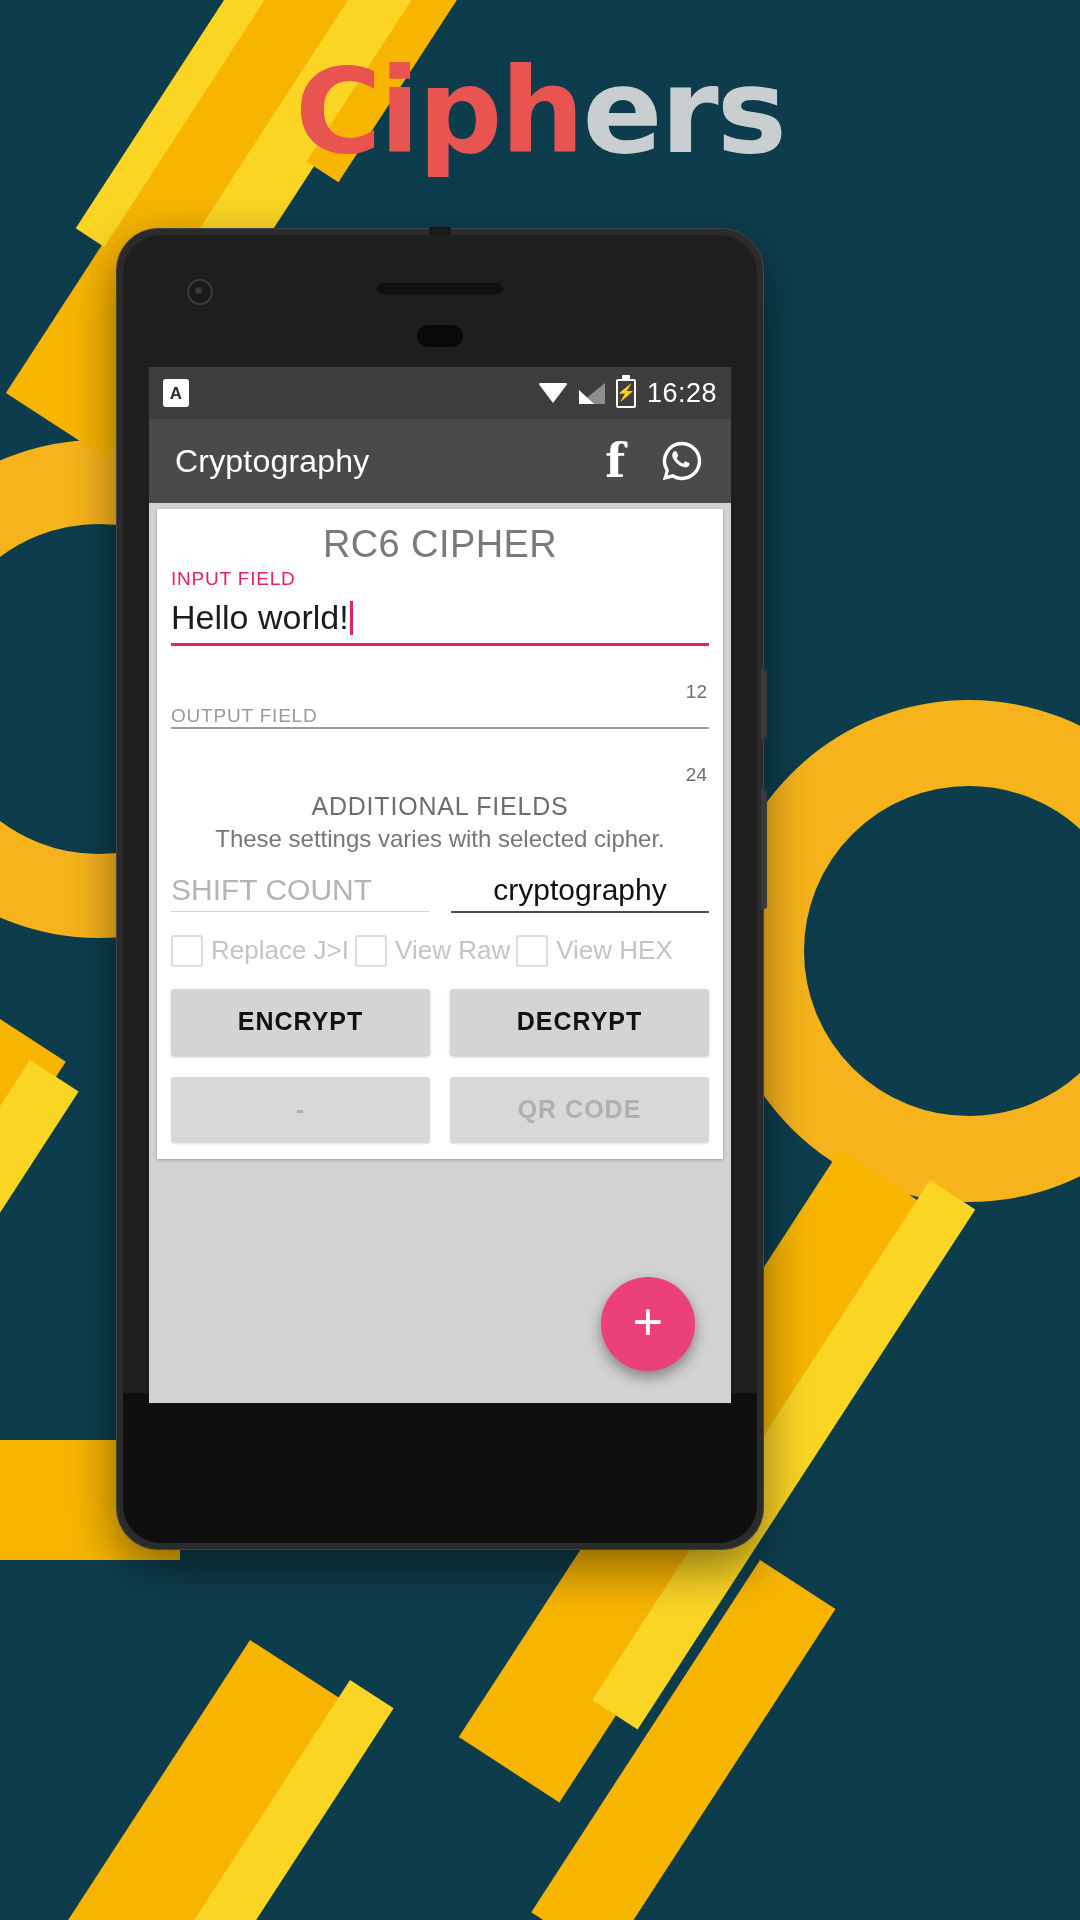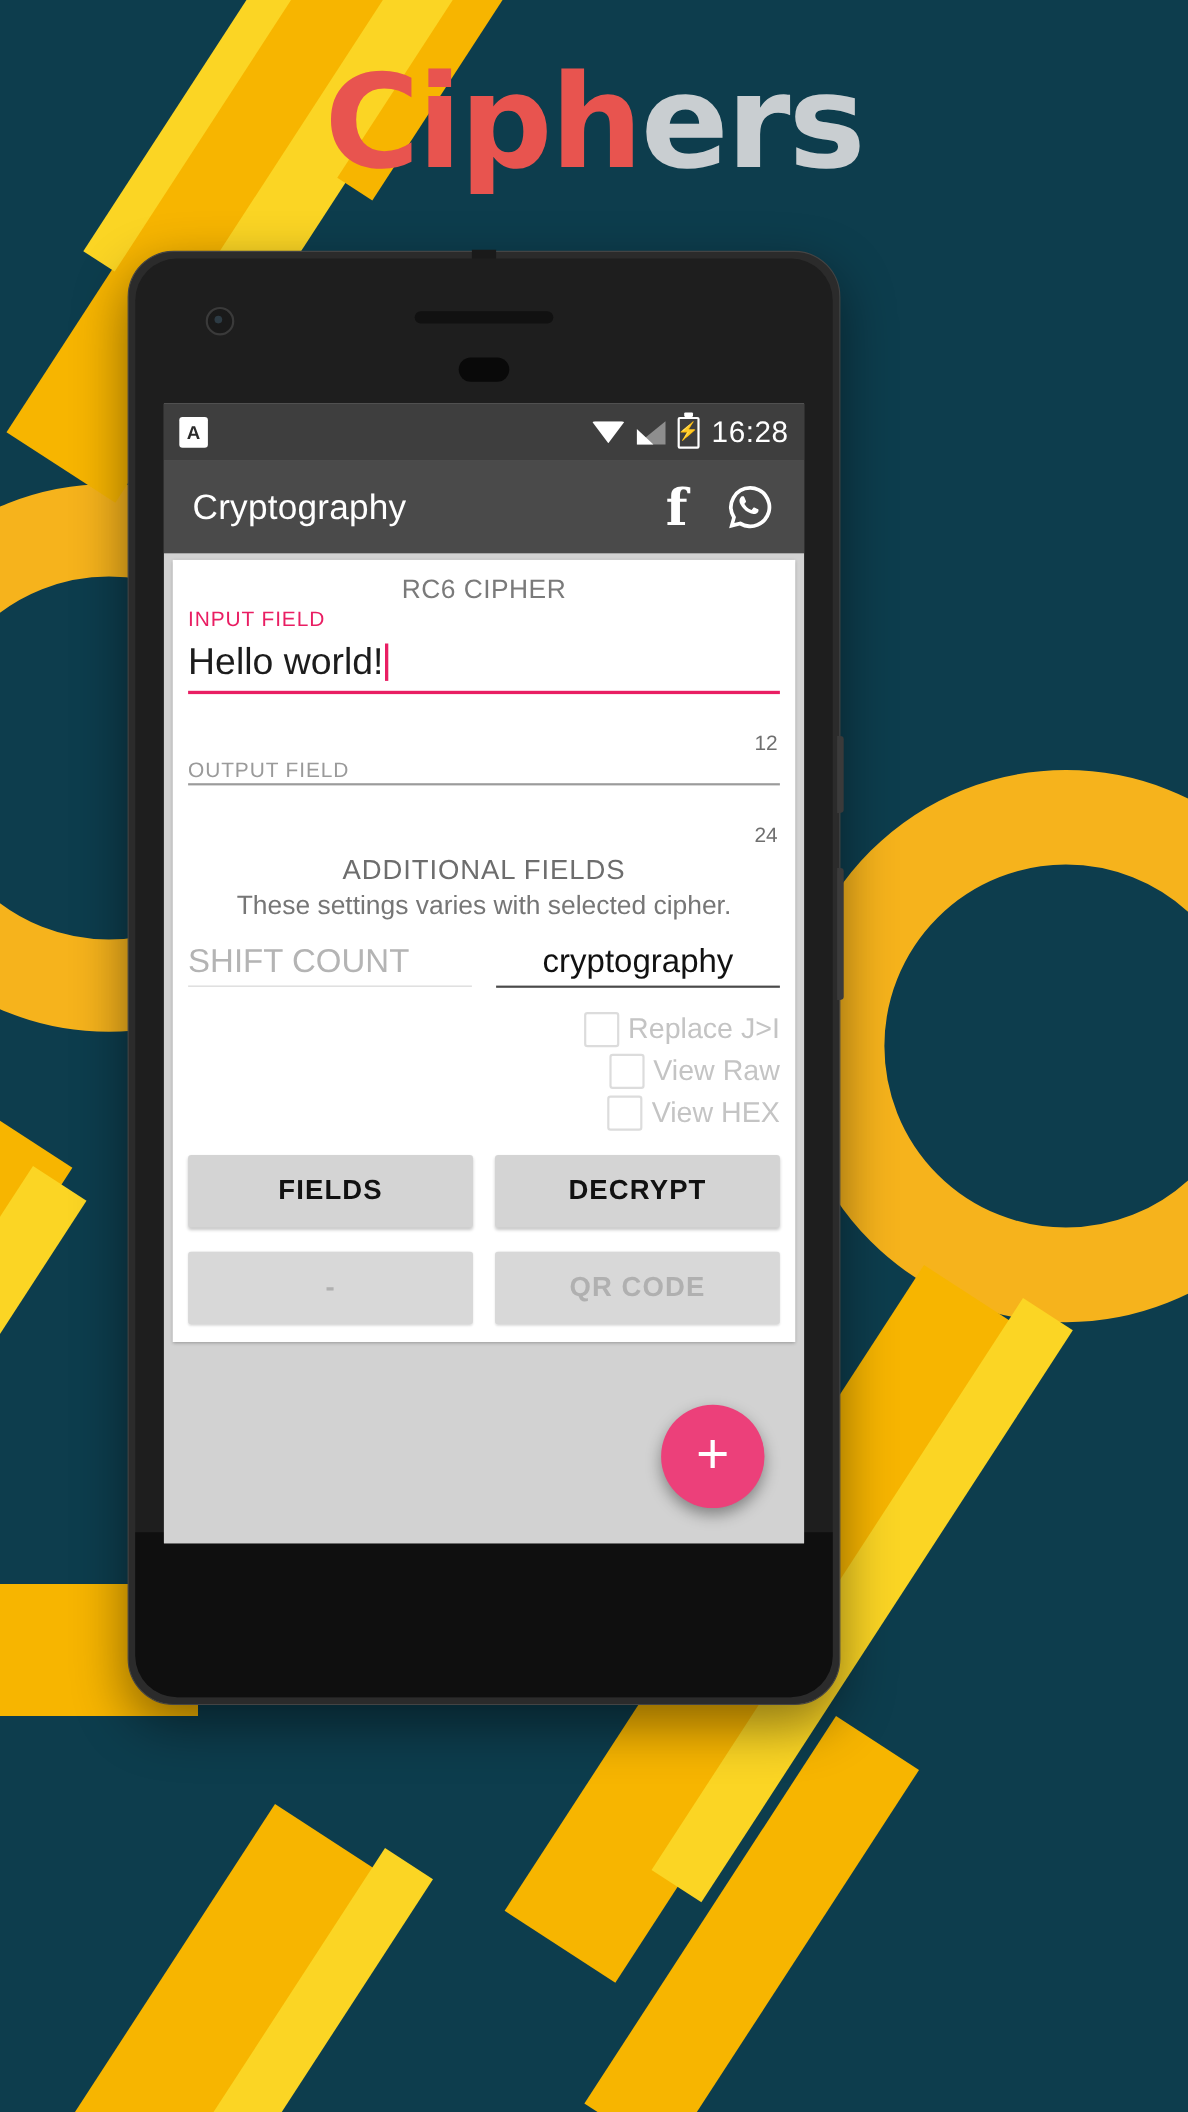--- a/index.html
+++ b/index.html
@@ -76,41 +76,41 @@
           padding:0 26px;color:#fff;}
   .app-title{font-size:32px;font-weight:400;flex:1;letter-spacing:.2px;}
   .appbar-actions{display:flex;align-items:center;gap:34px;}
   .fb-icon{font-size:46px;font-weight:bold;line-height:1;color:#fff;font-family:"DejaVu Serif",serif;}
   .wa-icon{width:46px;height:46px;}
 
   
   .content{height:calc(100% - 52px - 84px);background:#d2d2d2;position:relative;}
   .card{background:#fff;margin:6px 8px 0 8px;padding:10px 14px 16px 14px;
         box-shadow:0 1px 3px rgba(0,0,0,.28);}
-  .cipher-title{text-align:center;font-size:24px;color:#7a7a7a;letter-spacing:.4px;padding:4px 0 2px;}
+  .cipher-title{text-align:center;font-size:38px;color:#7a7a7a;letter-spacing:.4px;padding:4px 0 2px;}
   .fld-label{font-size:19px;letter-spacing:.8px;}
   .fld-label.pink{color:#e91e63;}
   .fld-label.gray{color:#9a9a9a;}
   .fld-value{font-size:34px;color:#1c1c1c;padding:8px 0 6px;position:relative;white-space:nowrap;}
   .caret{display:inline-block;width:3px;height:34px;background:#e91e63;vertical-align:-6px;margin-left:1px;}
   .underline-pink{height:3px;background:#e91e63;}
   .underline-gray{height:1.5px;background:#9b9b9b;}
   .counter{text-align:right;font-size:19px;color:#6f6f6f;padding:8px 2px 2px;margin-top:27px;}
 
   .addl-title{text-align:center;font-size:25px;font-weight:normal;color:#6d6d6d;letter-spacing:.8px;padding-top:4px;}
   .addl-sub{text-align:center;font-size:24px;color:#767676;padding-top:4px;}
 
   .two-col{display:flex;gap:22px;padding-top:20px;}
   .two-col > div{flex:1;}
   .inp-placeholder{font-size:30px;color:#b4b4b4;padding-bottom:4px;white-space:nowrap;}
   .inp-value{font-size:30px;color:#111;padding-bottom:4px;text-align:center;white-space:nowrap;}
   .ul-light{height:1.5px;background:#d3d3d3;}
   .ul-dark{height:2px;background:#4a4a4a;}
 
-  .checkrow{display:flex;align-items:flex-end;gap:6px;padding-top:22px;flex-direction:column;}
+  .checkrow{display:flex;align-items:flex-end;gap:6px;padding-top:22px;}
   .chk-item{display:flex;align-items:center;gap:8px;}
   .chk-box{width:28px;height:28px;border:2px solid #dcdcdc;border-radius:3px;}
   .chk-label{font-size:26px;color:#c4c4c4;white-space:nowrap;}
 
   .btnrow{display:flex;gap:20px;padding-top:22px;}
   .mbtn{flex:1;height:66px;background:#d4d4d4;border-radius:3px;display:flex;
         align-items:center;justify-content:center;font-size:25px;font-weight:bold;
         letter-spacing:1px;color:#111;box-shadow:0 2px 3px rgba(0,0,0,.22);}
   .mbtn.disabled{color:#b0b0b0;box-shadow:0 1px 2px rgba(0,0,0,.12);background:#d8d8d8;}
 
@@ -231,21 +231,21 @@
               <div class="chk-box"></div>
               <div class="chk-label">View Raw</div>
             </div>
             <div class="chk-item">
               <div class="chk-box"></div>
               <div class="chk-label">View HEX</div>
             </div>
           </div>
 
           <div class="btnrow">
-            <div class="mbtn">FIELDS</div>
+            <div class="mbtn">ENCRYPT</div>
             <div class="mbtn">DECRYPT</div>
           </div>
           <div class="btnrow">
             <div class="mbtn disabled">-</div>
             <div class="mbtn disabled">QR CODE</div>
           </div>
         </div>
 
         <div class="fab">
           <div class="fab-plus">+</div>

